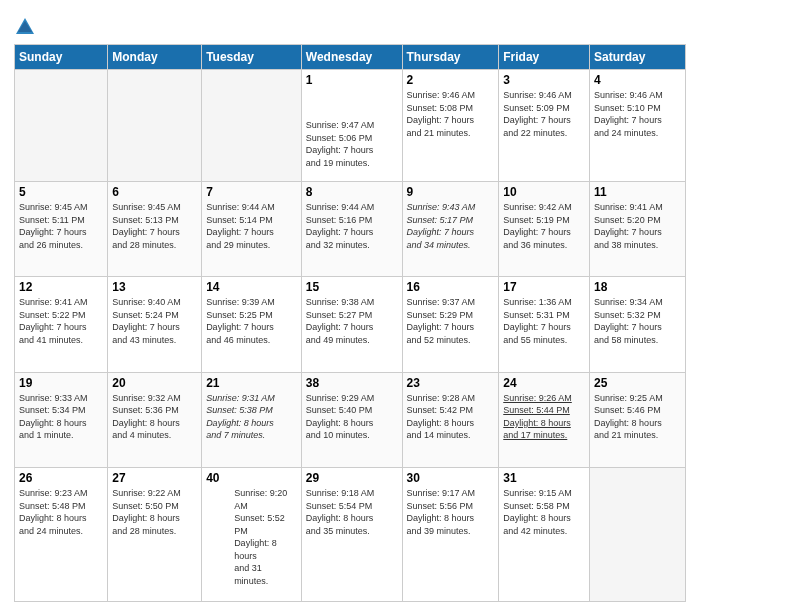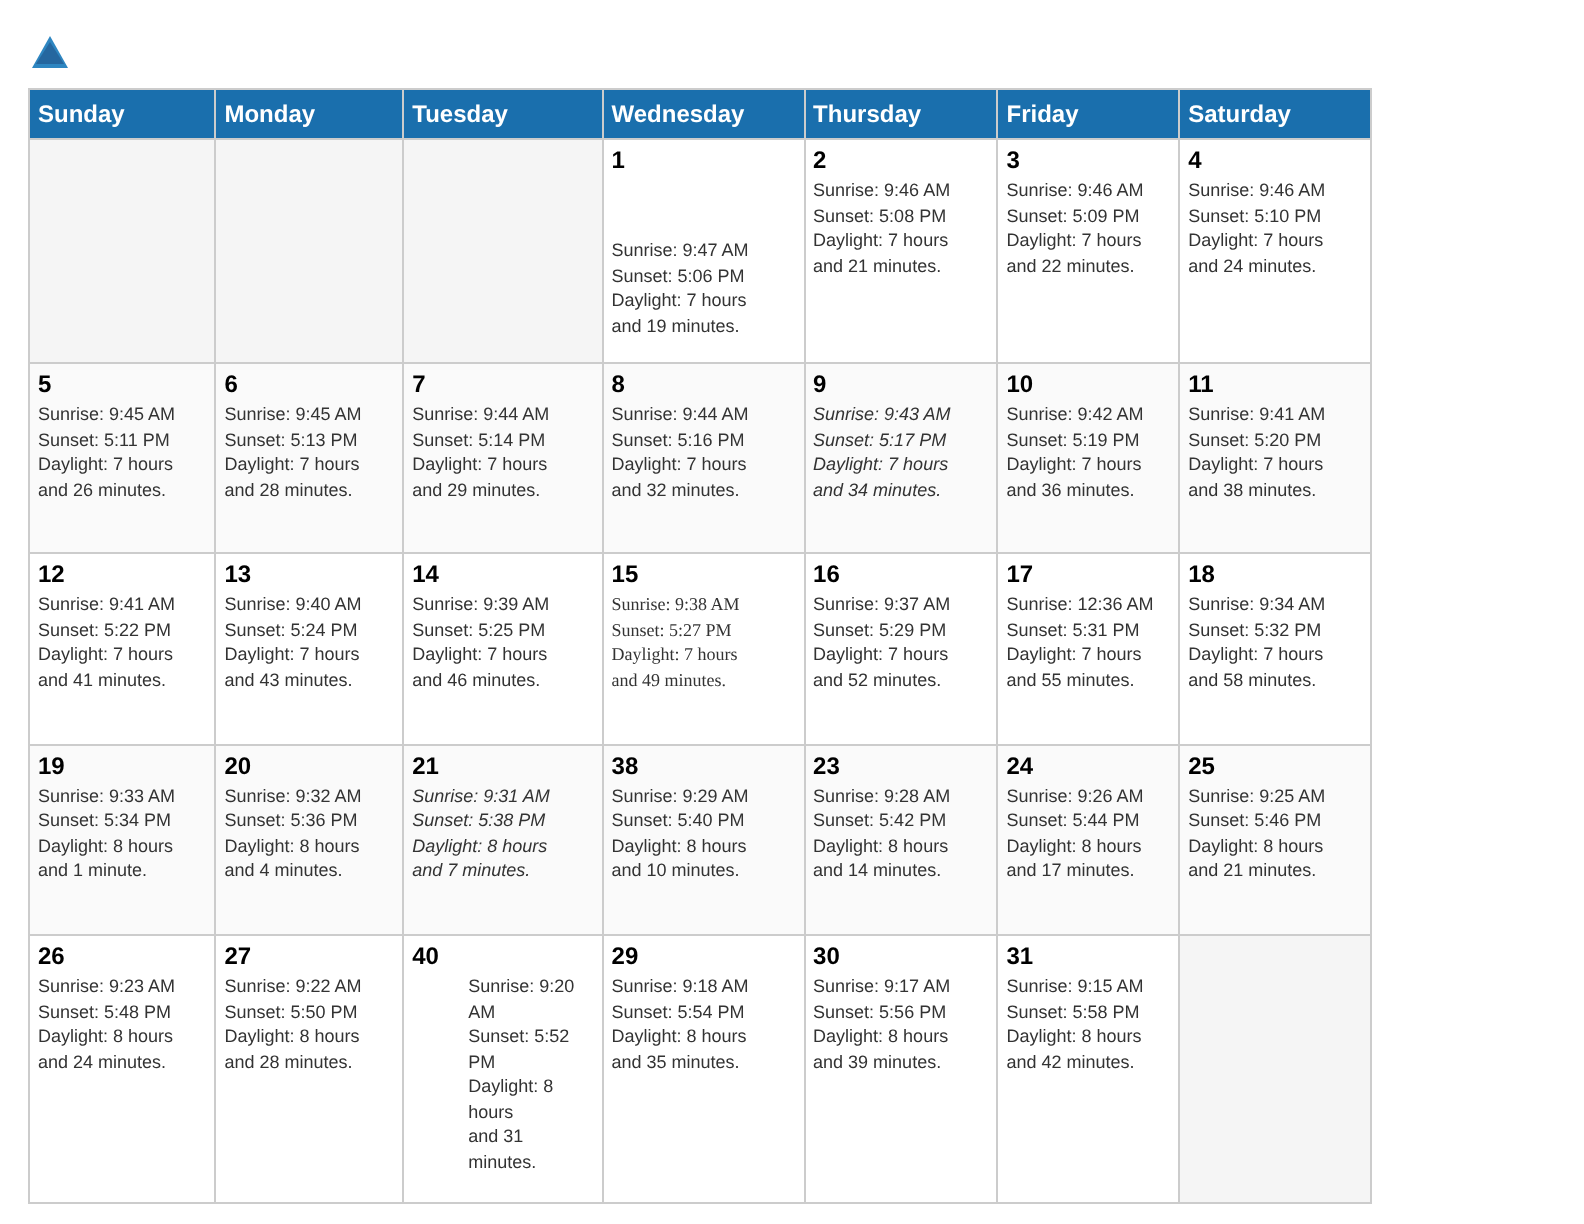--- a/index.html
+++ b/index.html
@@ -241,35 +241,35 @@
           </td>
           <td>
             <span class="day-num">14</span>
             <div class="day-info" style="white-space: pre-line;">Sunrise: 9:39 AM
 Sunset: 5:25 PM
 Daylight: 7 hours
 and 46 minutes.</div>
           </td>
           <td>
             <span class="day-num">15</span>
-            <div class="day-info" style="white-space: pre-line; font-family: Liberation Serif, serif;">Sunrise: 9:38 AM
+            <div class="day-info" style="white-space: pre-line;">Sunrise: 9:38 AM
 Sunset: 5:27 PM
 Daylight: 7 hours
 and 49 minutes.</div>
           </td>
           <td>
             <span class="day-num">16</span>
             <div class="day-info" style="white-space: pre-line;">Sunrise: 9:37 AM
 Sunset: 5:29 PM
 Daylight: 7 hours
 and 52 minutes.</div>
           </td>
           <td>
             <span class="day-num">17</span>
-            <div class="day-info" style="white-space: pre-line;">Sunrise: 12:36 AM
+            <div class="day-info" style="white-space: pre-line;">Sunrise: 1:36 AM
 Sunset: 5:31 PM
 Daylight: 7 hours
 and 55 minutes.</div>
           </td>
           <td>
             <span class="day-num">18</span>
             <div class="day-info" style="white-space: pre-line;">Sunrise: 9:34 AM
 Sunset: 5:32 PM
 Daylight: 7 hours
 and 58 minutes.</div>
@@ -306,21 +306,21 @@
           </td>
           <td>
             <span class="day-num">23</span>
             <div class="day-info" style="white-space: pre-line;">Sunrise: 9:28 AM
 Sunset: 5:42 PM
 Daylight: 8 hours
 and 14 minutes.</div>
           </td>
           <td>
             <span class="day-num">24</span>
-            <div class="day-info" style="white-space: pre-line;">Sunrise: 9:26 AM
+            <div class="day-info" style="white-space: pre-line; text-decoration: underline;">Sunrise: 9:26 AM
 Sunset: 5:44 PM
 Daylight: 8 hours
 and 17 minutes.</div>
           </td>
           <td>
             <span class="day-num">25</span>
             <div class="day-info" style="white-space: pre-line;">Sunrise: 9:25 AM
 Sunset: 5:46 PM
 Daylight: 8 hours
 and 21 minutes.</div>

